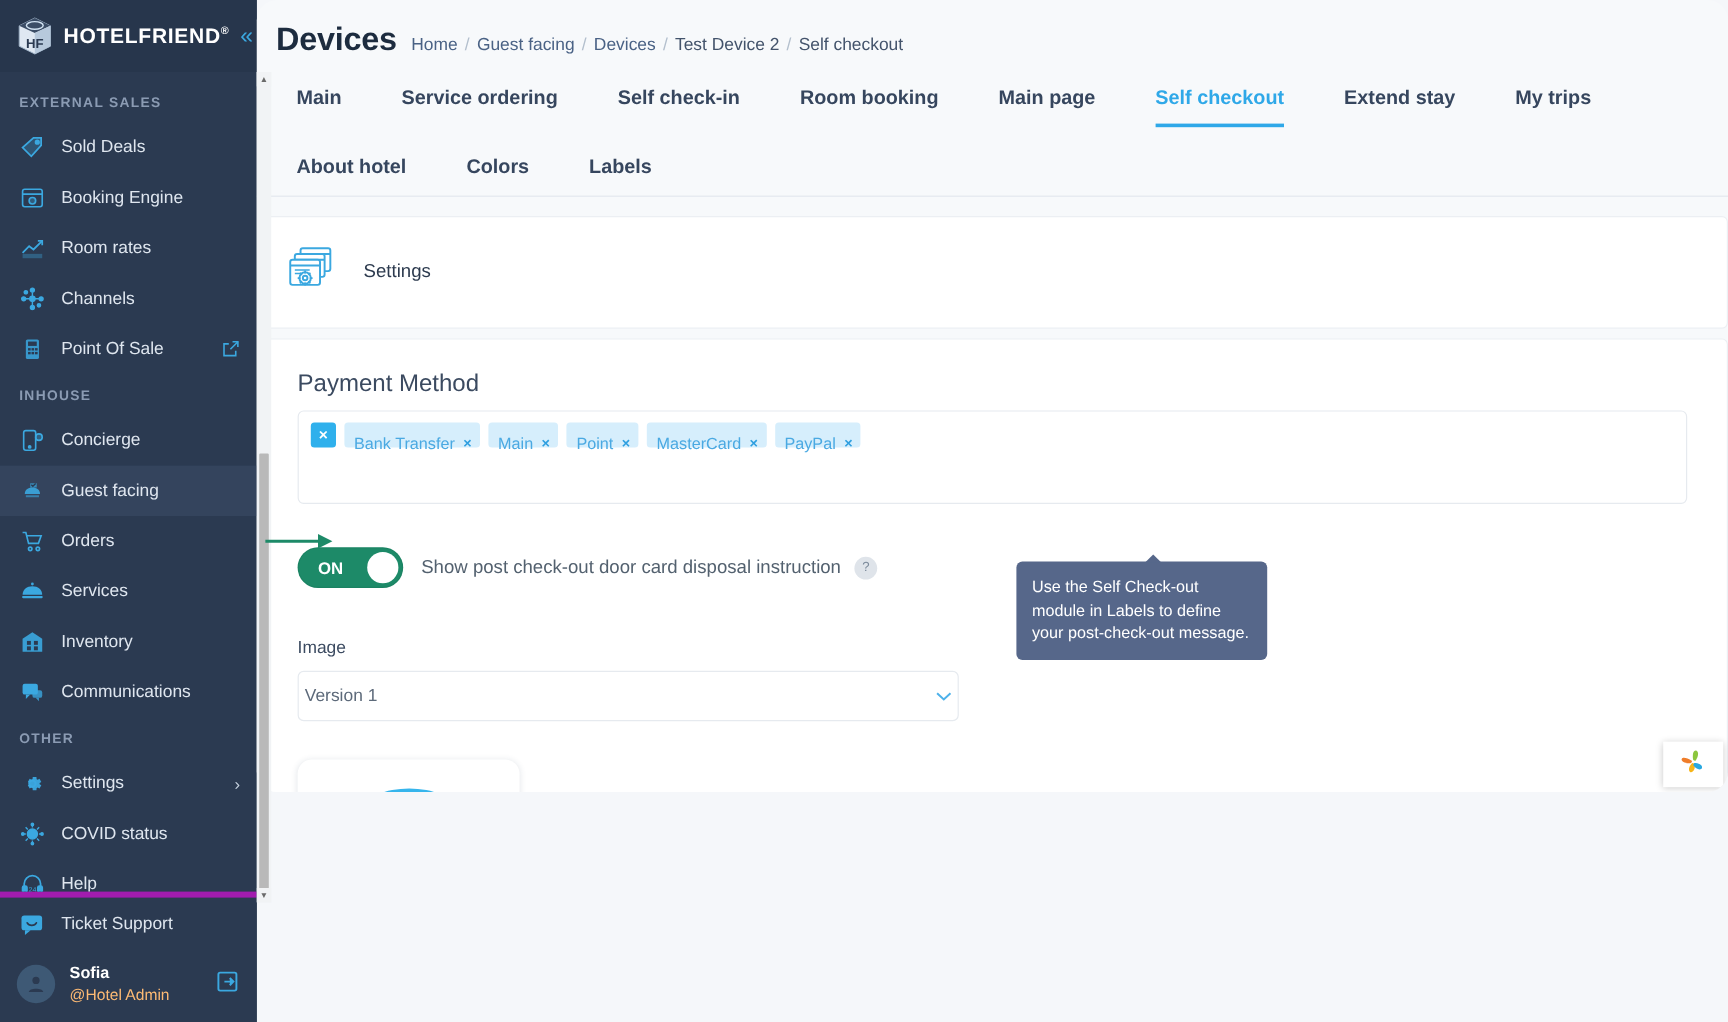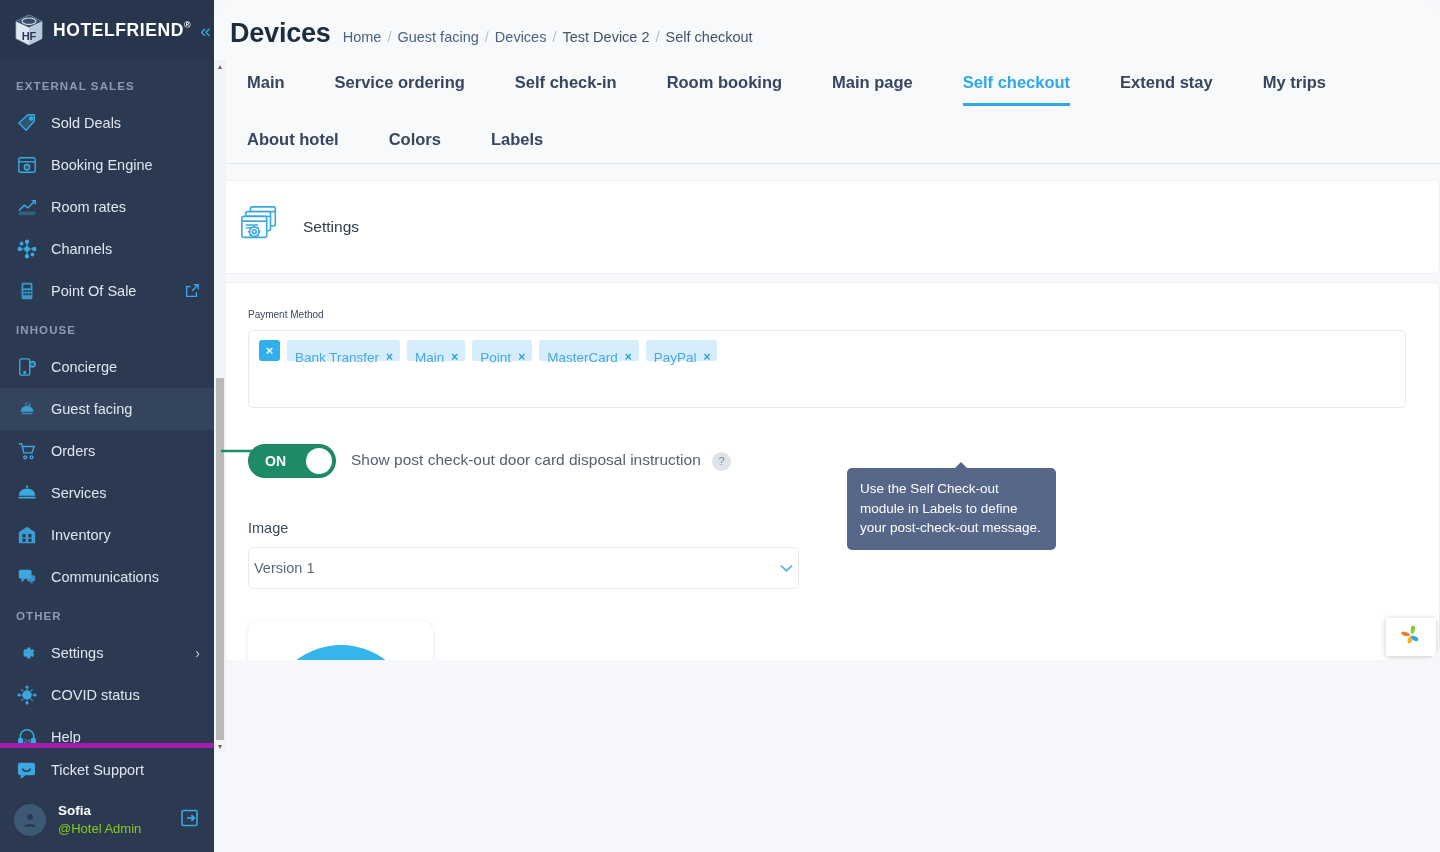--- a/index.html
+++ b/index.html
@@ -77,21 +77,21 @@
   .user-row {
     display: flex; align-items: center; gap: 12px;
     padding: 10px 14px 14px 14px;
   }
   .avatar {
     width: 32px; height: 32px; border-radius: 50%;
     background: #3e5975; flex: 0 0 32px;
     display: flex; align-items: center; justify-content: center;
   }
   .user-name { color: #ffffff; font-size: 13.5px; font-weight: bold; line-height: 1.35; }
-  .user-role { color: #84cc16; font-size: 13px; line-height: 1.35; text-align: right; }
+  .user-role { color: #fdba74; font-size: 13px; line-height: 1.35; text-align: right; }
   .logout-ico { margin-left: auto; color: #3ba8e0; }
 
   
   .rail {
     position: absolute; left: 214px; top: 60px;
     width: 12px; height: 692px;
     background: #f1f3f5;
     z-index: 30;
   }
   .rail-arrow {
@@ -156,21 +156,21 @@
   }
   .card-settings {
     display: flex; align-items: center; gap: 22px;
     padding: 18px 24px; height: 94px;
   }
   .card-settings .title { font-size: 15.5px; color: #2c3a4e; }
 
   .card-body { padding: 26px 33px 0 33px; min-height: 660px; }
 
   .field-label {
-    font-size: 10px; color: #3b4a60; margin-bottom: 10px;
+    font-size: 20px; color: #3b4a60; margin-bottom: 10px;
   }
   .tag-input {
     border: 1px solid #e6eaef; border-radius: 5px;
     background: #fff; min-height: 78px;
     padding: 9px 10px; display: flex; flex-wrap: wrap;
     align-items: flex-start; gap: 7px; align-content: flex-start;
   }
   .clear-chip {
     width: 21px; height: 21px; border-radius: 3px;
     background: #2fb0ec; color: #fff;

